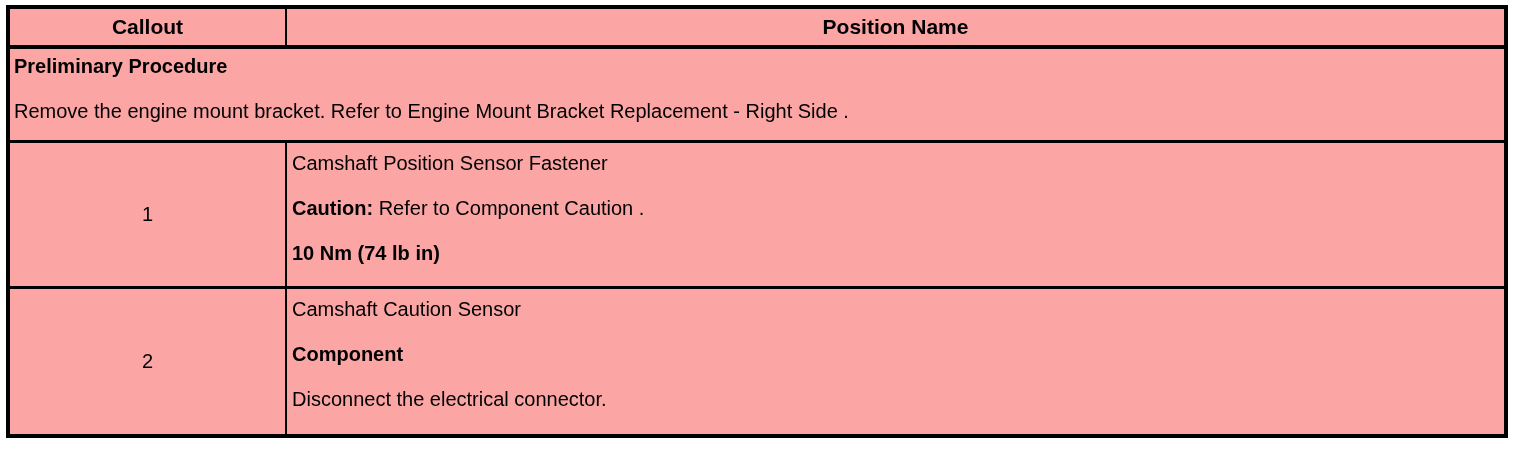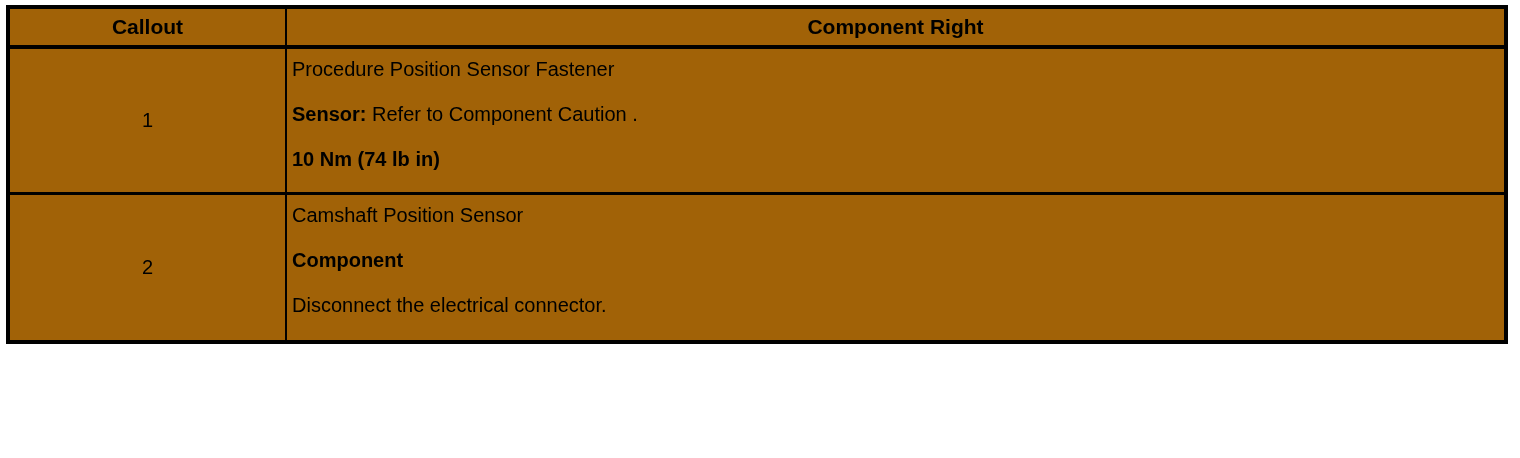--- a/index.html
+++ b/index.html
@@ -13,21 +13,21 @@
     height: 458px;
     font-family: "Liberation Sans", sans-serif;
     color: #000000;
     overflow: hidden;
   }
   table.callout-table {
     border-collapse: collapse;
     table-layout: fixed;
     margin: 5px 0 0 6px;
     width: 1502px;
-    background: #a16207;
+    background: #fca5a5;
     border: 4px solid #000000;
     padding-left: 12px;
   }
   col.col-callout { width: 278px; }
   th, td {
     border: 2px solid #000000;
     overflow: hidden;
   }
   tr.header-row th {
     border-bottom: 4px solid #000000;
@@ -70,34 +70,40 @@
 <body>
 
 <table class="callout-table">
   <colgroup>
     <col class="col-callout">
     <col class="col-component">
   </colgroup>
   <thead>
     <tr class="header-row">
       <th>Callout</th>
-      <th>Component Right</th>
+      <th>Position Name</th>
     </tr>
   </thead>
   <tbody>
+    <tr class="prelim-row">
+      <td colspan="2">
+        <p class="b">Preliminary Procedure</p>
+        <p>Remove the engine mount bracket. Refer to Engine Mount Bracket Replacement - Right Side .</p>
+      </td>
+    </tr>
     <tr class="data-row row-1">
       <td class="callout-cell">1</td>
       <td class="component-cell">
-        <p>Procedure Position Sensor Fastener</p>
-        <p><strong>Sensor:</strong> <span>Refer to Component Caution .</span></p>
+        <p>Camshaft Position Sensor Fastener</p>
+        <p><strong>Caution:</strong> <span>Refer to Component Caution .</span></p>
         <p class="b">10 Nm (74 lb in)</p>
       </td>
     </tr>
     <tr class="data-row row-2">
       <td class="callout-cell">2</td>
       <td class="component-cell">
-        <p>Camshaft Position Sensor</p>
+        <p>Camshaft Caution Sensor</p>
         <p class="b">Component</p>
         <p>Disconnect the electrical connector.</p>
       </td>
     </tr>
   </tbody>
 </table>
 
 </body></html>

